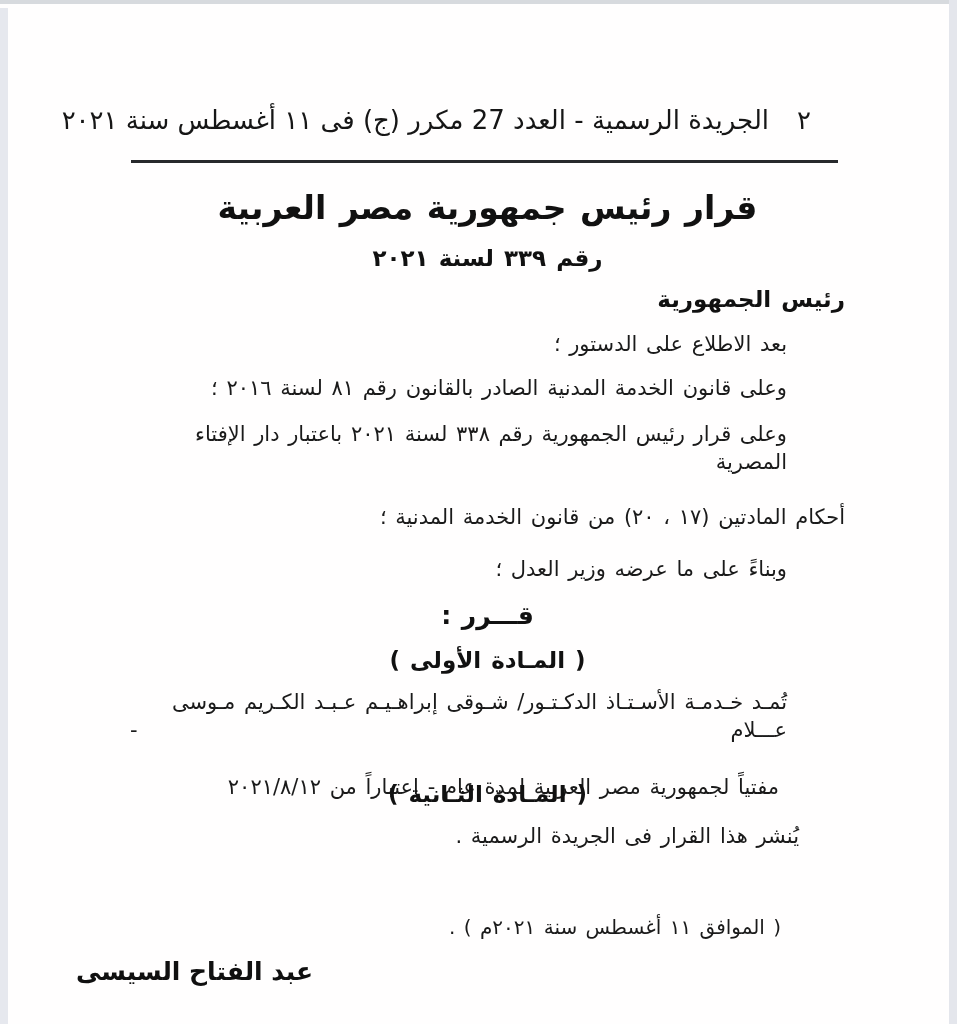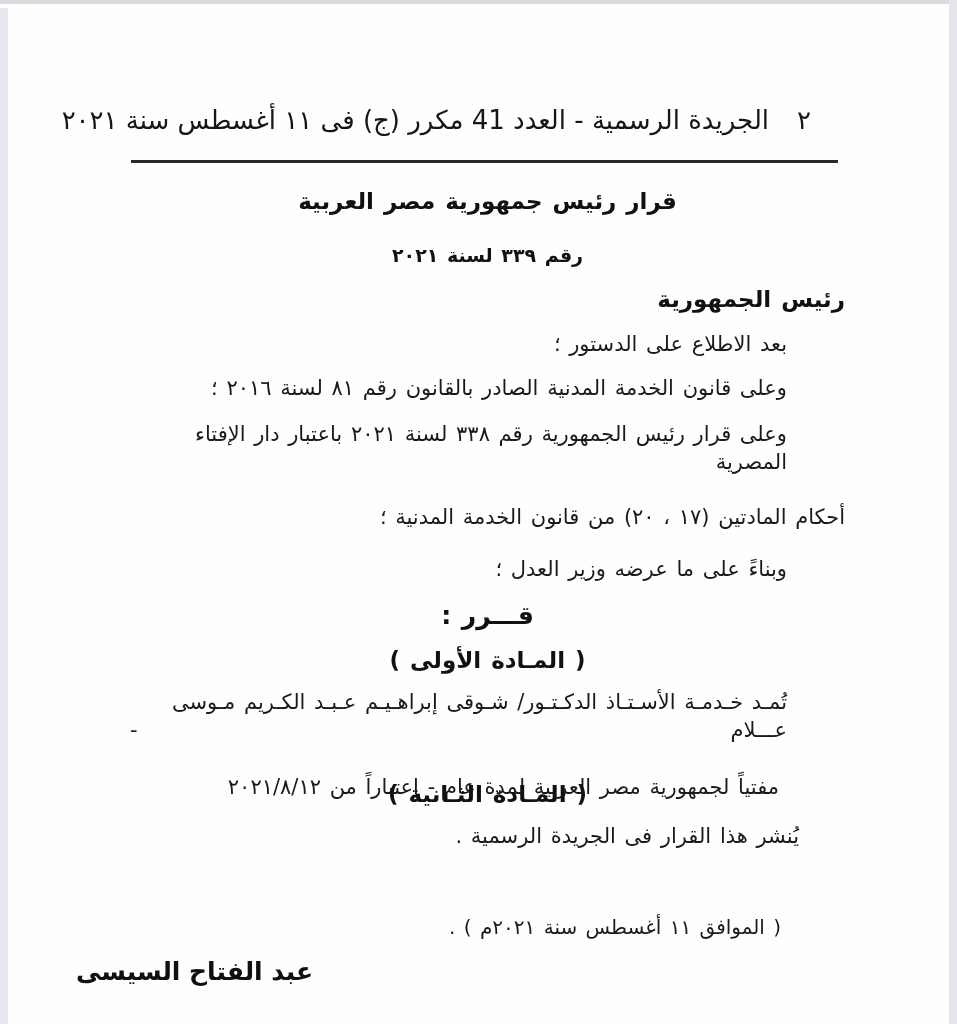--- a/index.html
+++ b/index.html
@@ -64,26 +64,26 @@
   .masthead-rule {
     position: absolute;
     top: 160px;
     left: 131px;
     right: 119px;
     height: 3px;
     background: #27292c;
   }
   .doc-title {
     top: 186px;
-    font-size: 23px;
+    font-size: 33px;
     letter-spacing: 0;
   }
   .doc-number {
     top: 243px;
-    font-size: 19px;
+    font-size: 23px;
   }
   .issuer { top: 284px; font-size: 23px; }
 
   .p0 { top: 330px; }
   .p1 { top: 374px; }
   .p2 { top: 420px; }
   .p3 { top: 465px; }
   .p4 { top: 496px; margin-top: 7px; }
   .p5 { top: 555px; }
 
@@ -112,21 +112,21 @@
 <body>
 
 <div class="screenshot">
 
   <div class="edge-top"></div>
   <div class="edge-left"></div>
   <div class="edge-right"></div>
 
   <div class="masthead">
     <span>٢</span>
-    <span>الجريدة الرسمية - العدد 41 مكرر (ج) فى ١١ أغسطس سنة ٢٠٢١</span>
+    <span>الجريدة الرسمية - العدد 27 مكرر (ج) فى ١١ أغسطس سنة ٢٠٢١</span>
   </div>
   <div class="masthead-rule"></div>
 
   <div class="line center bold doc-title">قرار رئيس جمهورية مصر العربية</div>
 
   <div class="line center bold doc-number">رقم ٣٣٩ لسنة ٢٠٢١</div>
 
   <div class="line indent p0">بعد الاطلاع على الدستور ؛</div>
 
   <div class="line bold issuer">رئيس الجمهورية</div>

